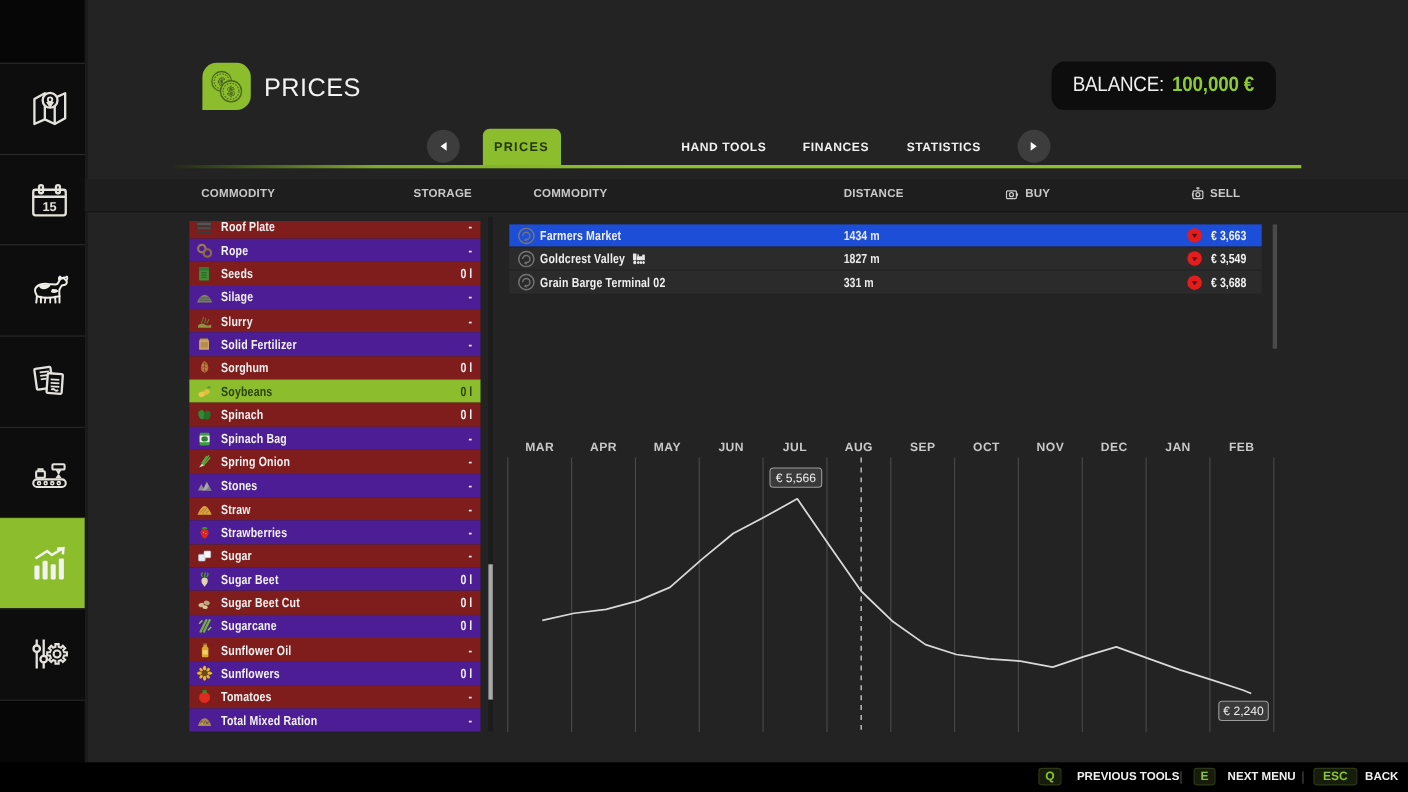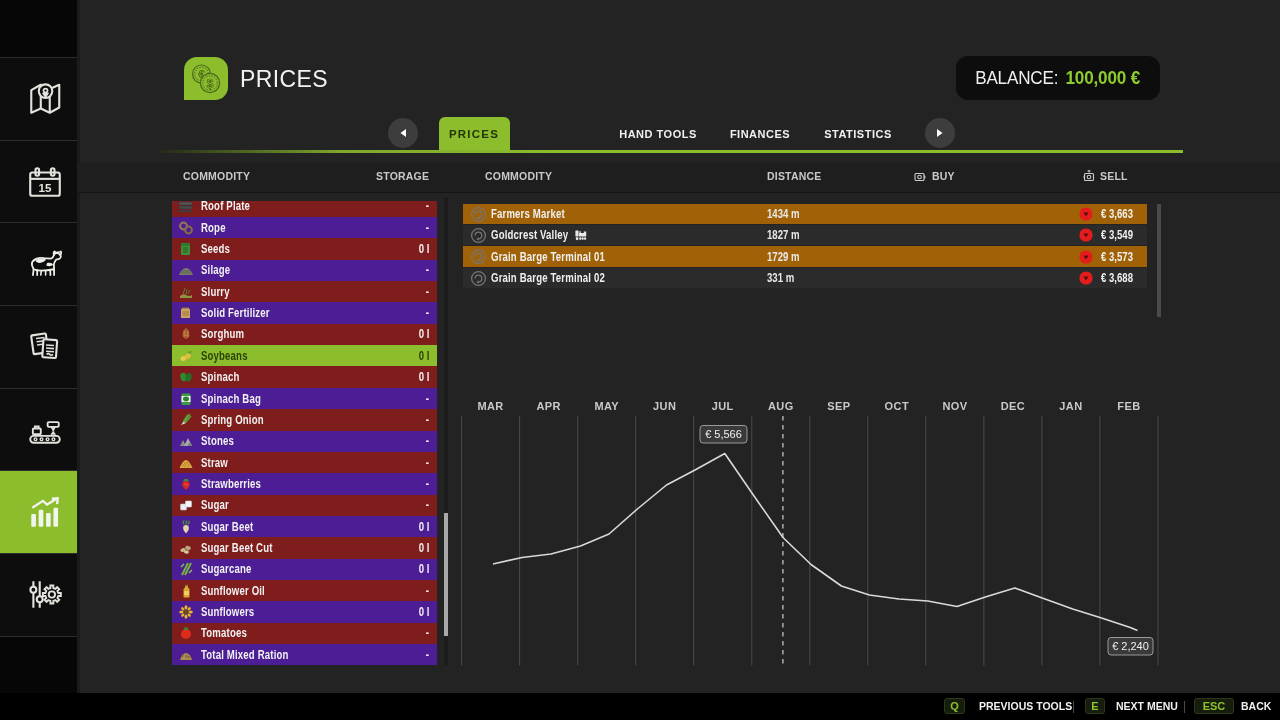--- a/index.html
+++ b/index.html
@@ -35,21 +35,21 @@
 .crow.sel { background:#8bbd2c; }
 .cic { width:16px; height:16px; margin-right:7px; flex:none; display:flex; }
 .cname { font-size:12px; font-weight:bold; color:#f2f2f2; letter-spacing:0.2px; transform:scaleX(0.8); transform-origin:left center; white-space:nowrap; }
 .crow.sel .cname, .crow.sel .cval { color:#2c4208; }
 .cval { margin-left:auto; font-size:12px; font-weight:bold; color:#f2f2f2; transform:scaleX(0.8); transform-origin:right center; }
 #cscroll { position:absolute; left:444px; top:197px; width:4px; height:468px; background:#1c1c1c; }
 #cthumb { position:absolute; left:444px; top:513px; width:4px; height:123px; background:#a9a9a9; }
 
 #slist { position:absolute; left:463px; top:203.7px; width:684px; }
 .srow { height:20.35px; margin-bottom:1px; display:flex; align-items:center; position:relative; }
-.srow.slight { background:#a16207;padding-left:26px; }
+.srow.slight { background:#1d4ed8;padding-left:26px; }
 .srow.sdark { background:#2b2b2b; }
 .sic { position:absolute; left:7px; top:2px; }
 .sname { position:absolute; left:28px; font-size:12px; font-weight:bold; color:#f0f0f0; letter-spacing:0.2px; display:flex; align-items:center; transform:scaleX(0.8); transform-origin:left center; white-space:nowrap; }
 .sdist { position:absolute; left:304px; font-size:12px; font-weight:bold; color:#e9e9e9; transform:scaleX(0.8); transform-origin:left center; }
 .sred { position:absolute; left:616px; top:3.2px; }
 .sprice { position:absolute; right:13.5px; font-size:12px; font-weight:bold; color:#f0f0f0; transform:scaleX(0.8); transform-origin:right center; }
 #sscroll { position:absolute; left:1156.5px; top:204px; width:4px; height:113px; background:#4a4a4a; }
 
 .chart { position:absolute; left:0; top:0; }
 .mlab { font-family:"Liberation Sans",sans-serif; font-size:11px; font-weight:bold; fill:#c9c9c9; letter-spacing:0.4px; }
@@ -494,34 +494,20 @@
               <circle cx="9.6" cy="8.6" r="1.4"></circle>
               <circle cx="12.6" cy="8.6" r="1.4"></circle>
             </g>
           </svg></span>
         <span class="sdist">1827 m</span>
         <span class="sred"><svg width="14" height="14" viewBox="0 0 14 14">
             <circle cx="7" cy="7" r="6.6" fill="#e61b1b"></circle>
             <path d="M4.4 5.6 h5.2 L7 9.4 Z" fill="#551110"></path>
           </svg></span>
         <span class="sprice">€ 3,549</span>
-      </div>
-<div class="srow slight">
-        <span class="sic"><svg width="17" height="17" viewBox="0 0 17 17">
-            <circle cx="8.5" cy="8.5" r="6.9" fill="none" stroke="#757575" stroke-width="1.3"></circle>
-            <path d="M5.2 8.5 a3.3 3.3 0 1 1 3.3 3.3" fill="none" stroke="#757575" stroke-width="1.3"></path>
-            <path d="M9 13.6 l-2.8-1.3 2.3-2 Z" fill="#757575"></path>
-          </svg></span>
-        <span class="sname">Grain Barge Terminal 01</span>
-        <span class="sdist">1729 m</span>
-        <span class="sred"><svg width="14" height="14" viewBox="0 0 14 14">
-            <circle cx="7" cy="7" r="6.6" fill="#e61b1b"></circle>
-            <path d="M4.4 5.6 h5.2 L7 9.4 Z" fill="#551110"></path>
-          </svg></span>
-        <span class="sprice">€ 3,573</span>
       </div>
 <div class="srow sdark">
         <span class="sic"><svg width="17" height="17" viewBox="0 0 17 17">
             <circle cx="8.5" cy="8.5" r="6.9" fill="none" stroke="#757575" stroke-width="1.3"></circle>
             <path d="M5.2 8.5 a3.3 3.3 0 1 1 3.3 3.3" fill="none" stroke="#757575" stroke-width="1.3"></path>
             <path d="M9 13.6 l-2.8-1.3 2.3-2 Z" fill="#757575"></path>
           </svg></span>
         <span class="sname">Grain Barge Terminal 02</span>
         <span class="sdist">331 m</span>
         <span class="sred"><svg width="14" height="14" viewBox="0 0 14 14">

